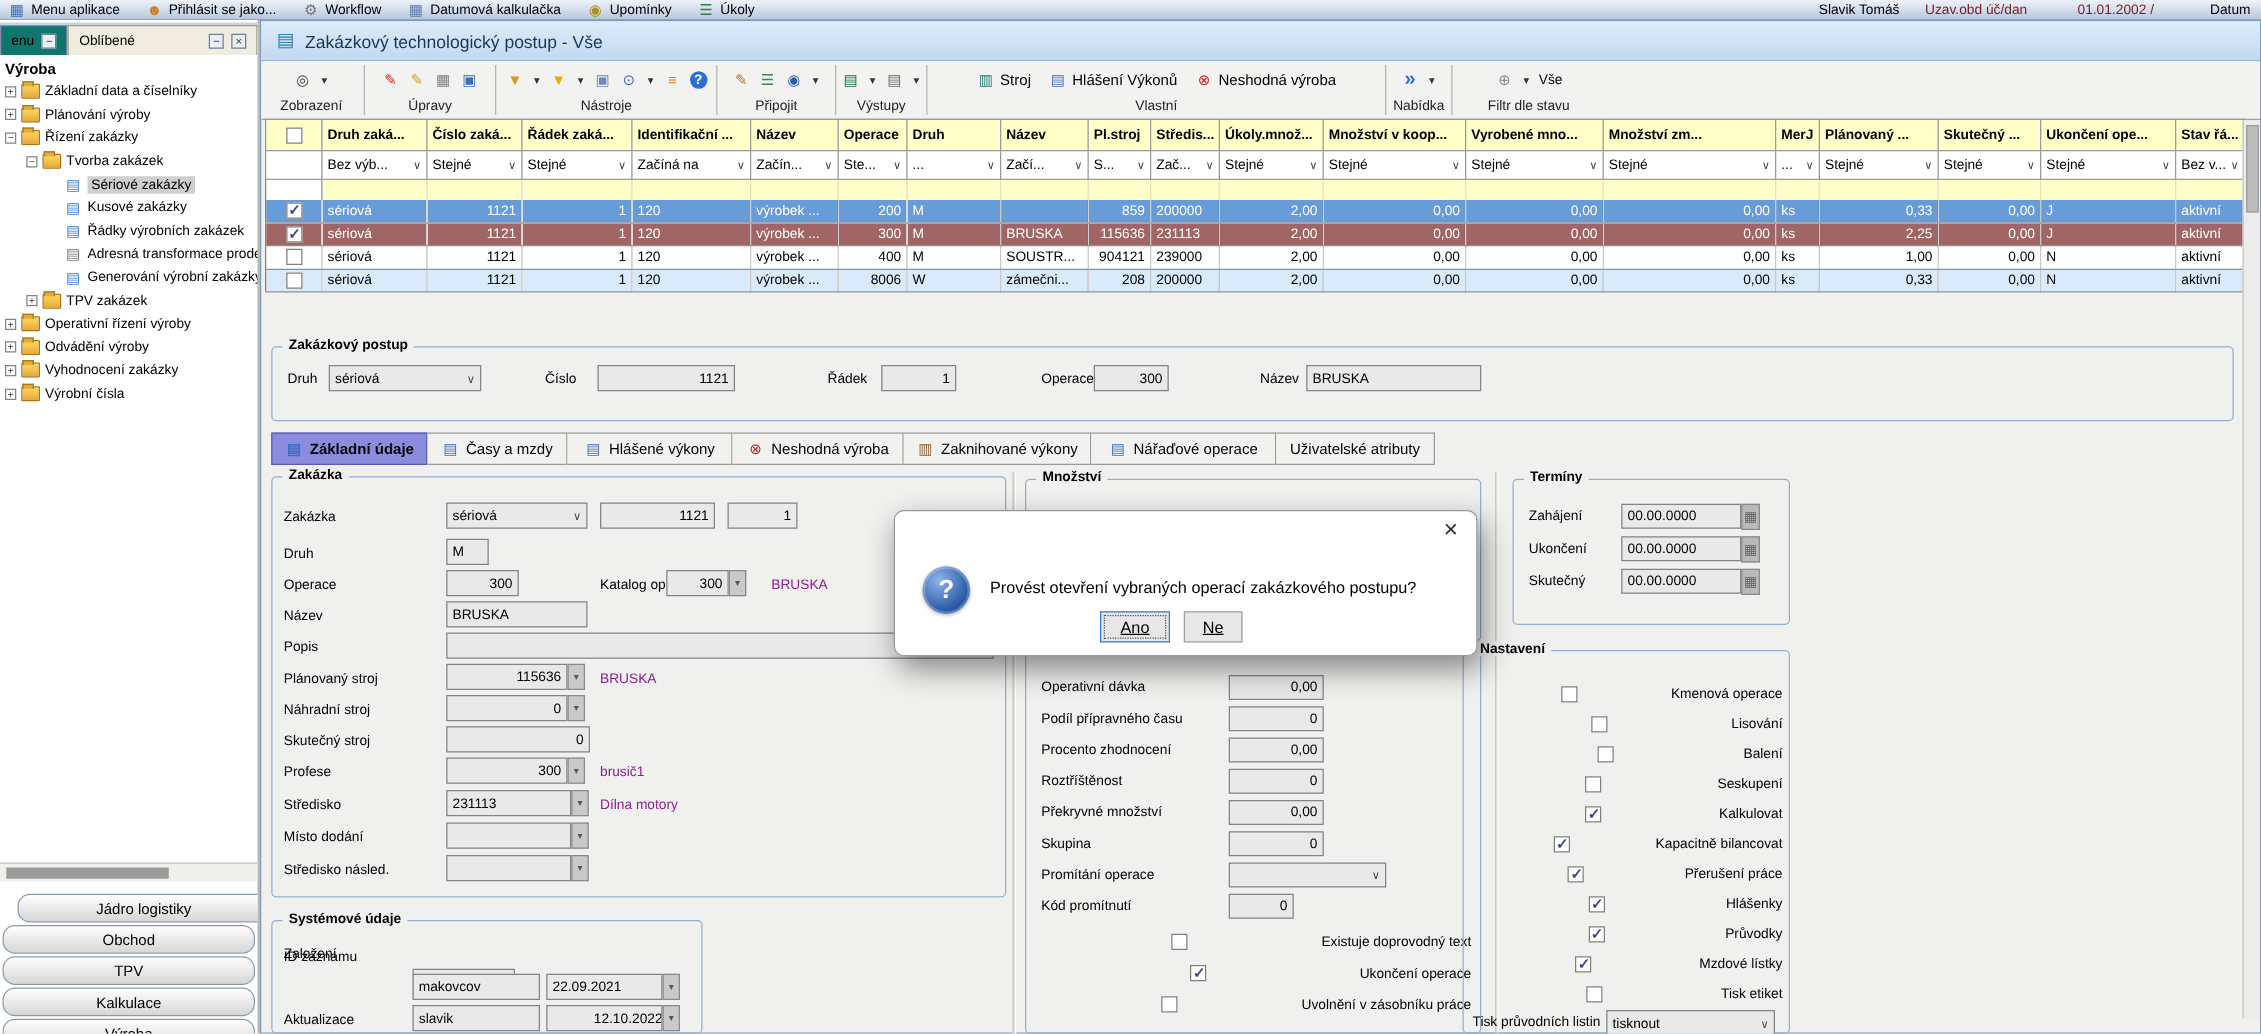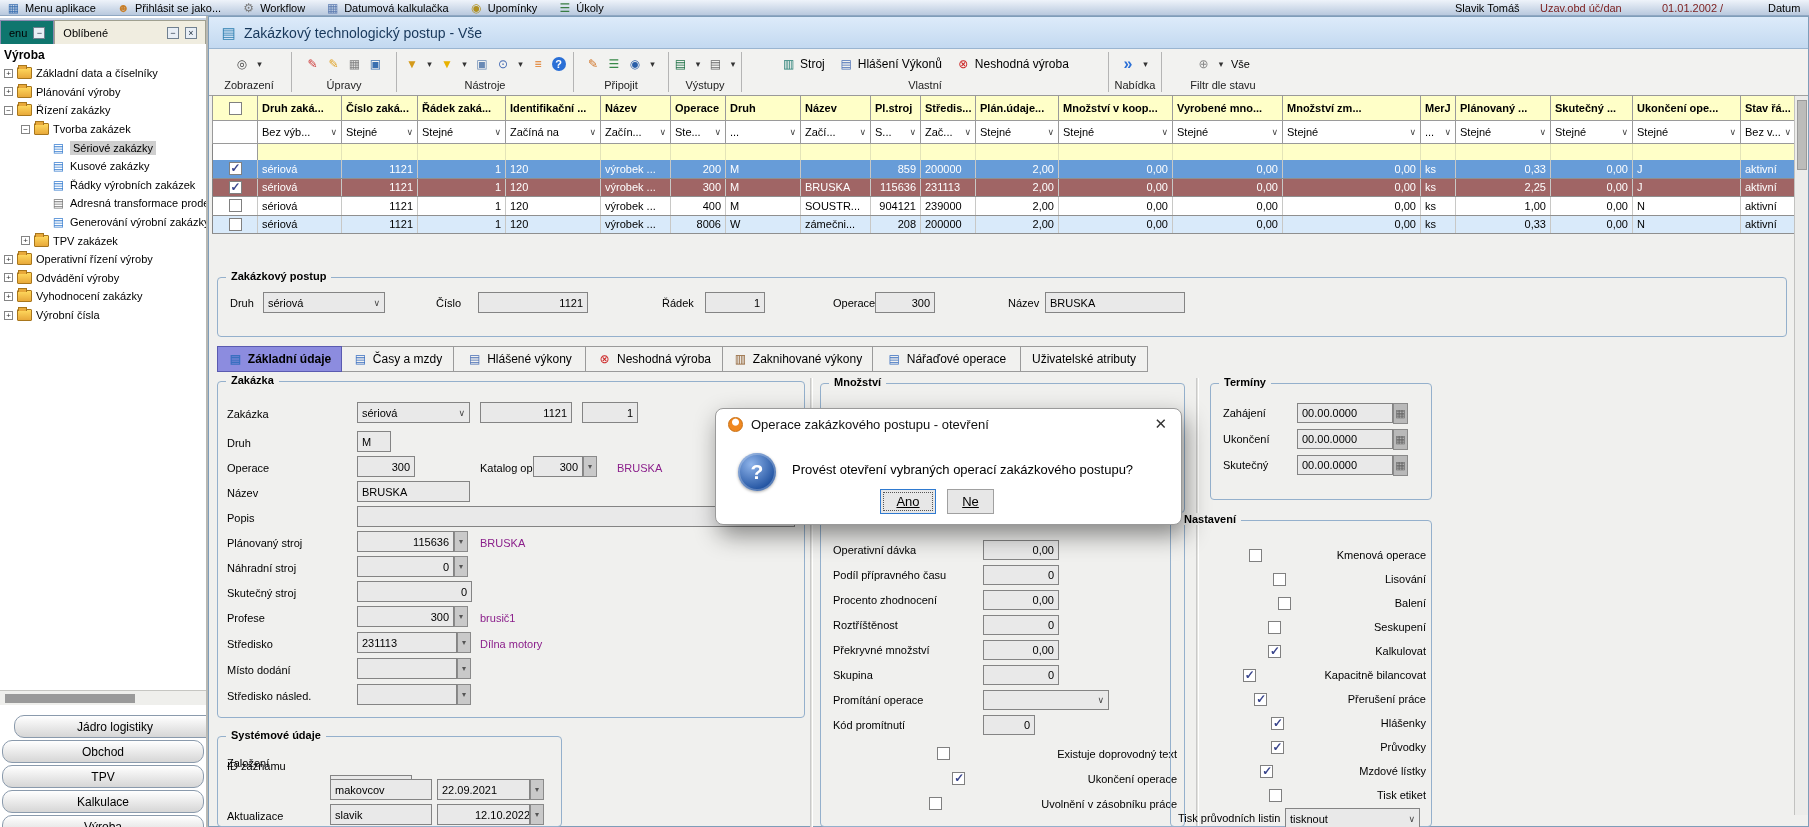--- a/index.html
+++ b/index.html
@@ -384,21 +384,21 @@
           <th>Druh zaká...</th>
           <th>Číslo zaká...</th>
           <th>Řádek zaká...</th>
           <th>Identifikační ...</th>
           <th>Název</th>
           <th>Operace</th>
           <th>Druh</th>
           <th>Název</th>
           <th>Pl.stroj</th>
           <th>Středis...</th>
-          <th>Plán.údaje...</th>
+          <th>Úkoly.množ...</th>
           <th>Množství v koop...</th>
           <th>Vyrobené mno...</th>
           <th>Množství zm...</th>
           <th>MerJ</th>
           <th>Plánovaný ...</th>
           <th>Skutečný ...</th>
           <th>Ukončení ope...</th>
           <th>Stav řá...</th>
         </tr>
         <tr class="flt">
@@ -896,22 +896,18 @@
       </div>
     </div>
 </div>
 <span class="lbl" style="left:1178px;top:812px;">Tisk průvodních listin</span>
 <div class="inp combo" style="left:1285px;top:808px;width:135px;">
   <span>tisknout</span>
     <span class="fdd">∨</span>
 </div>
 
 <div id="dialog">
-  <div id="dlg-title">
-    <span class="applogo"></span>
-    <span>Operace zakázkového postupu - otevření</span>
-  </div>
   <span id="dlg-close">✕</span>
   <div class="qicon">?</div>
   <div id="dlg-msg">Provést otevření vybraných operací zakázkového postupu?</div>
   <div class="dlg-btn" id="btn-ano">Ano</div>
   <div class="dlg-btn" id="btn-ne">Ne</div>
 </div>
 
 </body></html>

